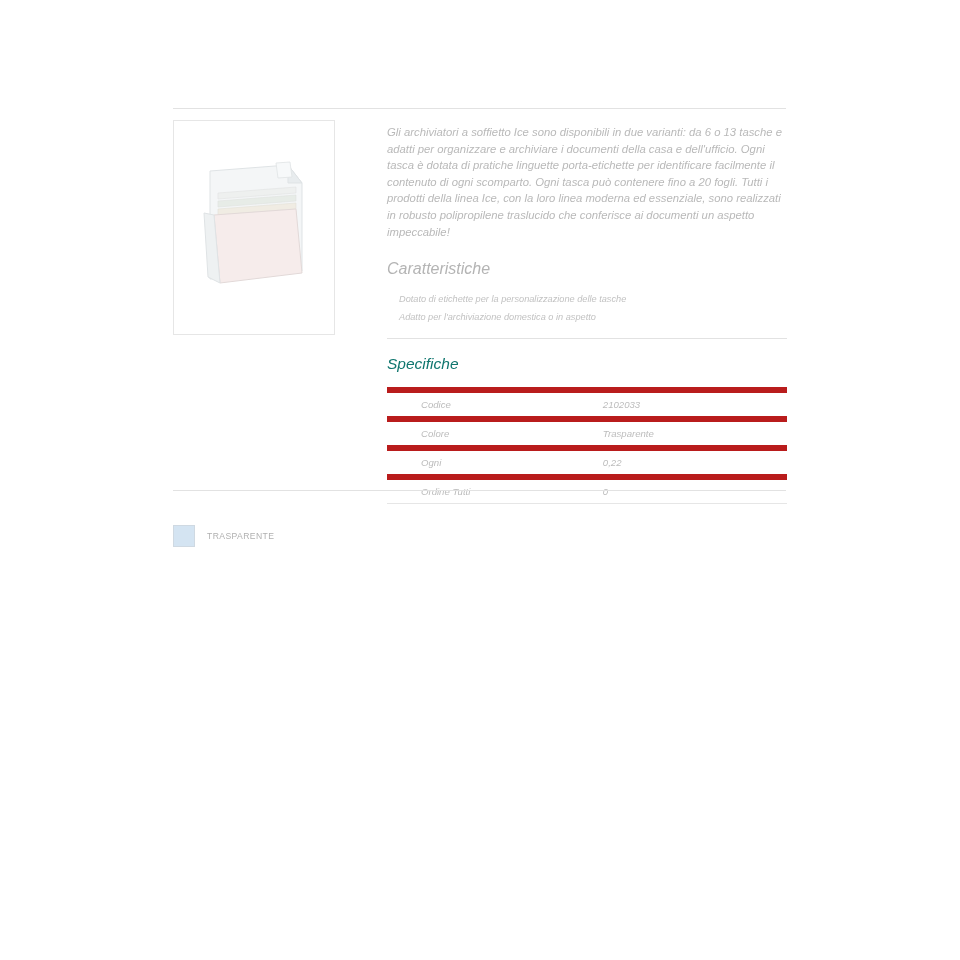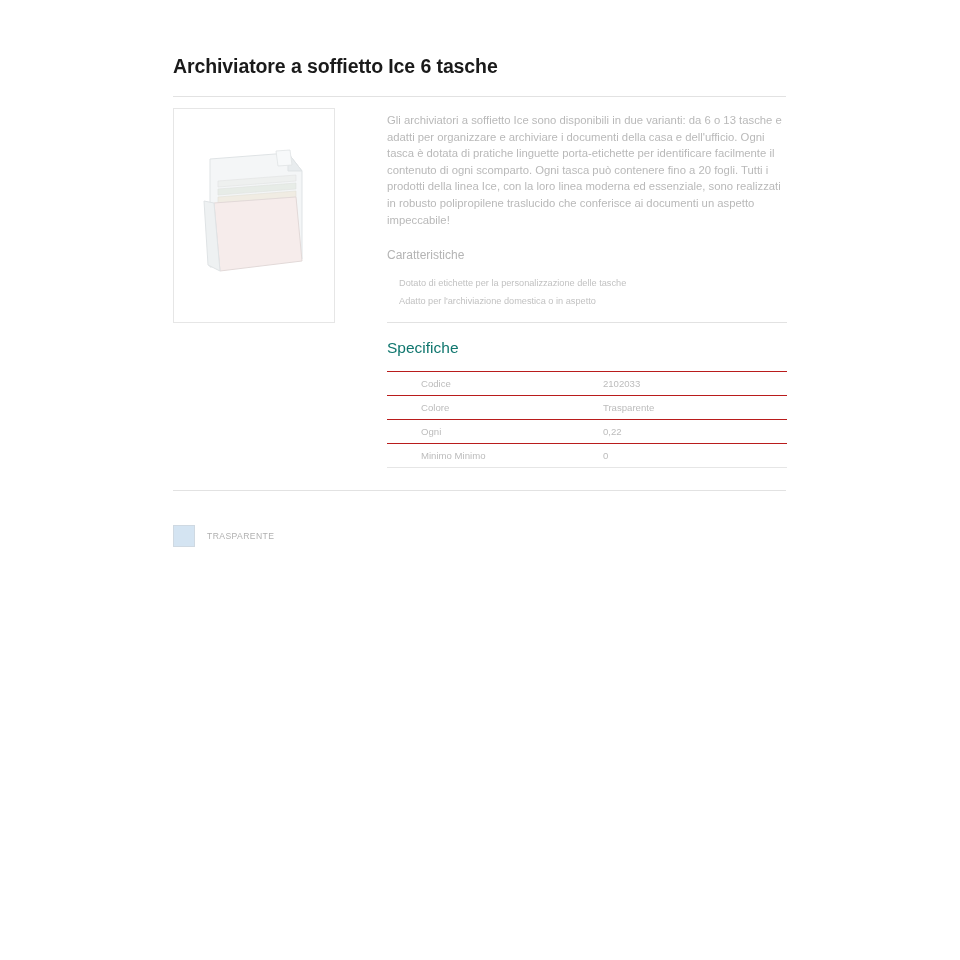--- a/index.html
+++ b/index.html
@@ -25,22 +25,23 @@
     left: 173px;
     top: 42px;
     font-size: 19.5px;
     font-weight: bold;
     color: #1a1a1a;
     letter-spacing: -0.1px;
   }
   .content {
     position: absolute;
     left: 173px;
-    top: 96px;
+    top: 108px;
     width: 613px;
+    font-style: italic;
   }
   .top-rule {
     border-top: 1px solid #e2e2e2;
     width: 613px;
     height: 0;
   }
   .row {
     display: flex;
     align-items: flex-start;
     padding-top: 11px;
@@ -65,21 +66,21 @@
     flex: none;
   }
   .description {
     font-size: 11.3px;
     line-height: 16.6px;
     color: #b9b9b9;
     margin: 4px 0 0 0;
     text-align: left;
   }
   .section-heading {
-    font-size: 12px;
+    font-size: 16px;
     color: #b4b4b4;
     font-weight: normal;
     margin: 20px 0 10px 0;
   }
   .feature-list {
     list-style: none;
     margin: 12px;
     padding: 0;
   }
   .feature-list li {
@@ -97,21 +98,21 @@
     font-size: 15.5px;
     color: #0f766e;
     font-weight: normal;
     margin: 16px 0 14px 0;
   }
   .spec-table {
     width: 400px;
     border-collapse: collapse;
   }
   .spec-table tr {
-    border-top: 1px solid #b91c1c;
+    border-top: 6px solid #b91c1c;
     margin-top: 33px;
   }
   .spec-table tr:last-child {
     border-bottom: 1px solid #e6e6e6;
   }
   .spec-table td {
     font-size: 9.6px;
     color: #bcbcbc;
     padding: 6px 0 6px 0;
     vertical-align: middle;
@@ -150,21 +151,20 @@
     font-size: 8.6px;
     color: #b0b0b0;
     letter-spacing: 0.4px;
   }
 </style>
 </head>
 <body>
 
 <div class="page">
 
-  <h1 class="product-title">Archiviatore a soffietto Ice 6 tasche</h1>
 
   <div class="content">
     <div class="top-rule"></div>
 
     <div class="row">
 
       <div class="image-box">
         <svg class="prod-svg" width="140" height="150" viewBox="0 0 140 150">
 
           <path d="M26 18 L104 12 L118 30 L118 118 L26 126 Z" fill="#f4f6f7" stroke="#dfe3e5" stroke-width="1"></path>
@@ -202,21 +202,21 @@
             </tr>
             <tr>
               <td class="spec-label">Colore</td>
               <td class="spec-value">Trasparente</td>
             </tr>
             <tr>
               <td class="spec-label">Ogni</td>
               <td class="spec-value">0,22</td>
             </tr>
             <tr>
-              <td class="spec-label">Minimo Minimo</td>
+              <td class="spec-label">Ordine Tutti</td>
               <td class="spec-value">0</td>
             </tr>
           </tbody>
         </table>
       </div>
     </div>
   </div>
 
   <div class="bottom-rule"></div>
 

